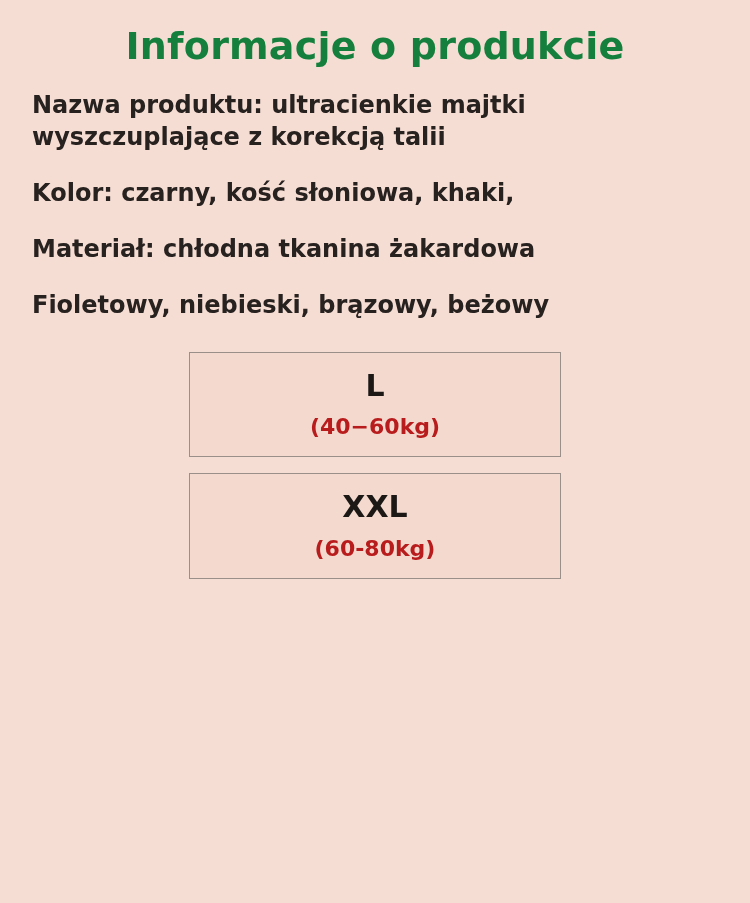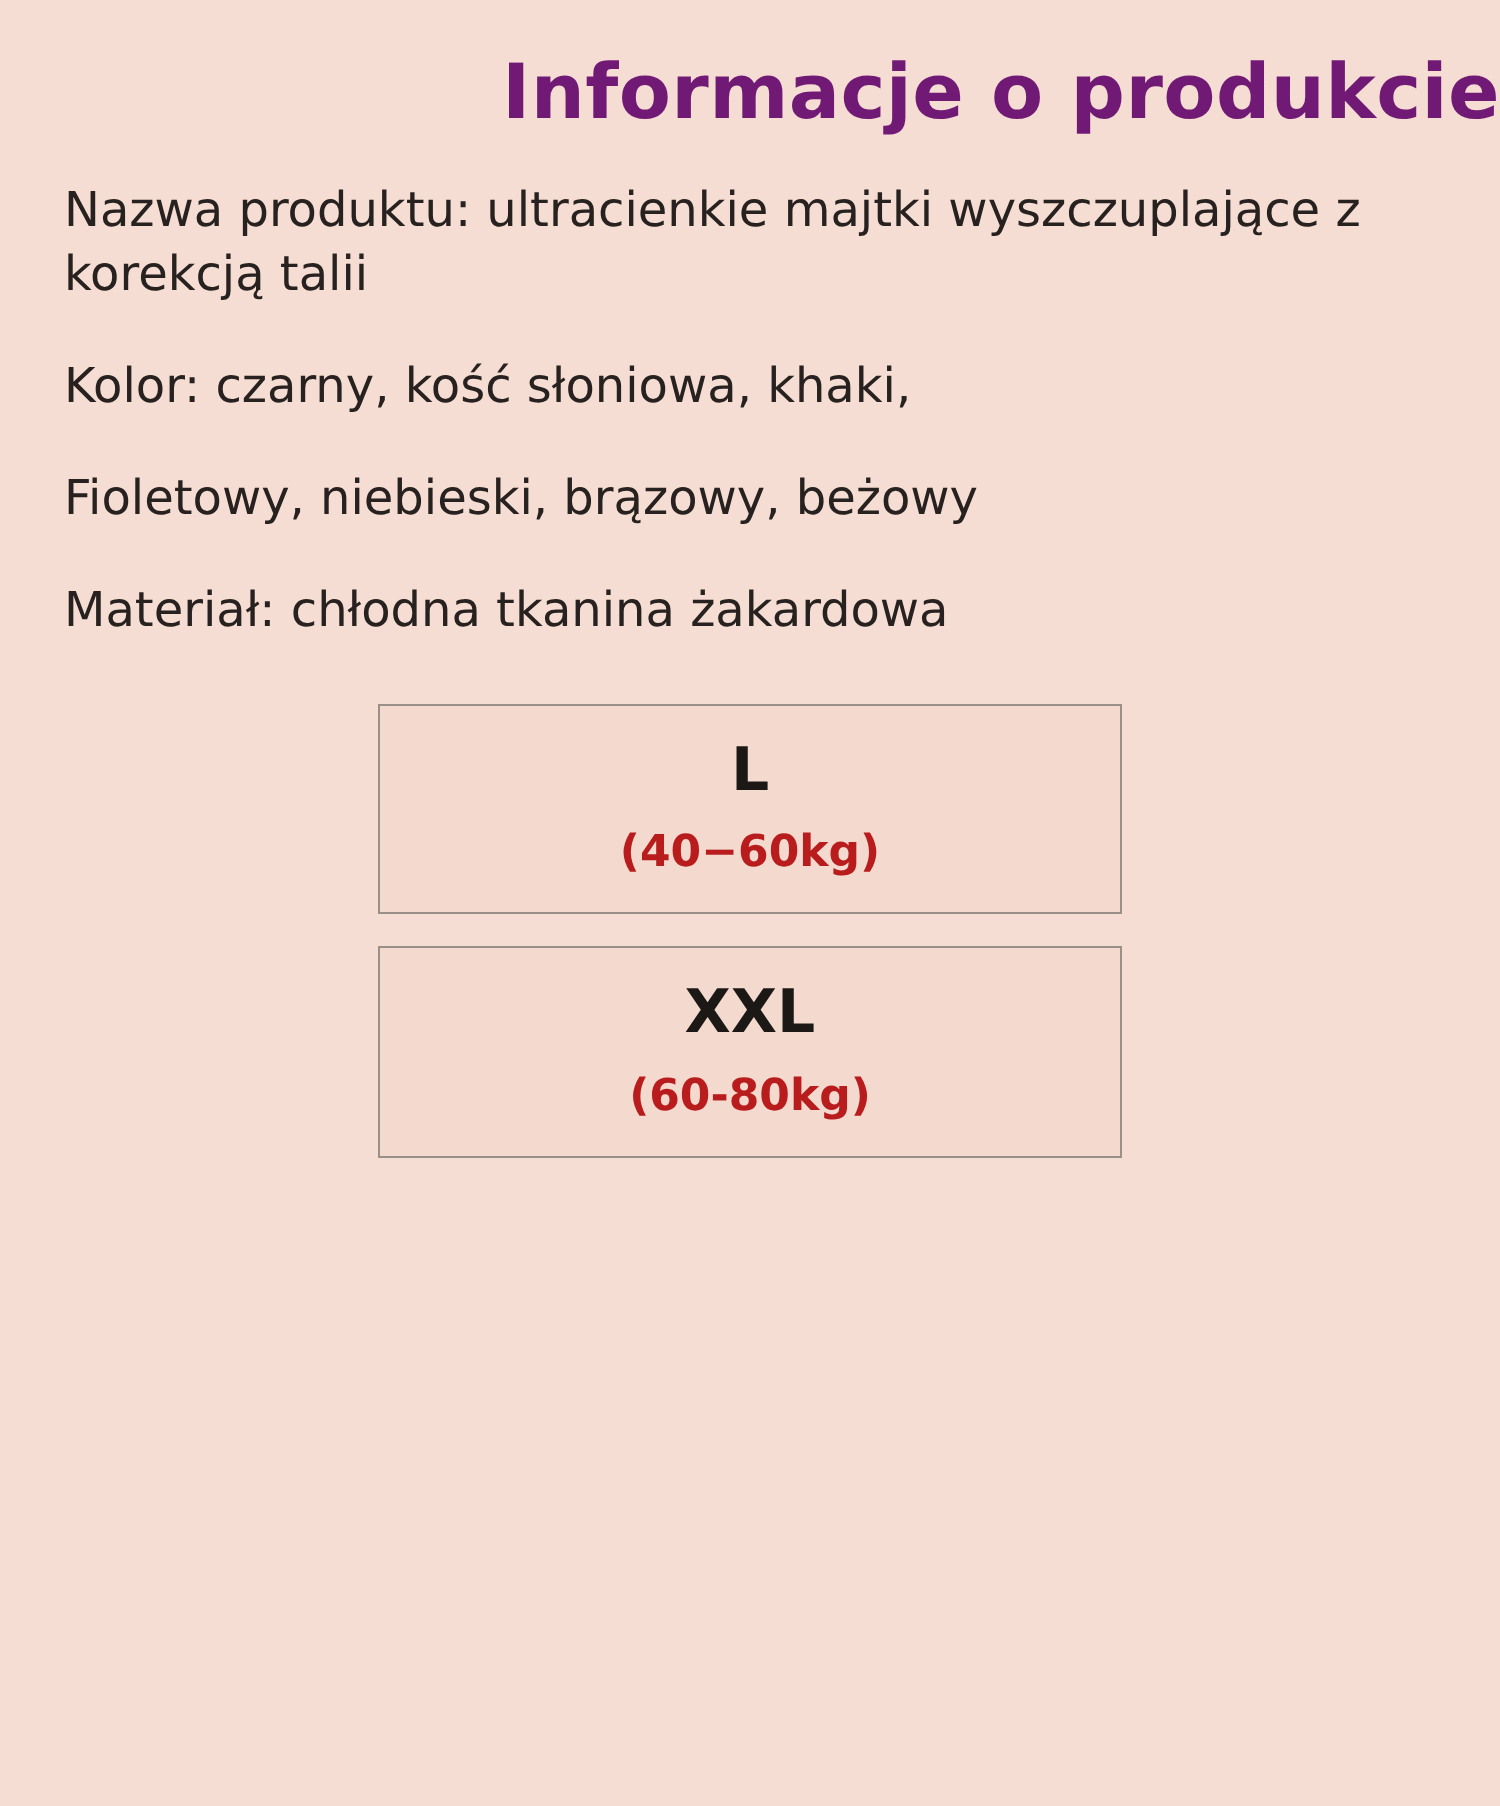--- a/index.html
+++ b/index.html
@@ -15,31 +15,32 @@
     overflow: hidden;
   }
   .page {
     width: 750px;
     height: 903px;
     position: relative;
     background: #f6ddd3;
     box-sizing: border-box;
   }
   .title {
-    text-align: right;
+    text-align: center;
     font-size: 38px;
     font-weight: bold;
     letter-spacing: 0.2px;
     padding-top: 24px;
-    color: #701a75;
+    color: #15803d;
     font-family: "DejaVu Sans", sans-serif;
   }
   .spec-list {
     padding: 22px 0 0 32px;
     padding-right: 18px;
+    font-weight: bold;
   }
   .spec-line {
     font-size: 24px;
     line-height: 1.33;
     color: #27211f;
     margin-bottom: 24px;
     max-width: 700px;
   }
   .spec-line:last-child {
     margin-bottom: 0;
@@ -76,22 +77,22 @@
 </head>
 <body>
 
 <div class="page">
 
   <div class="title">Informacje o produkcie</div>
 
   <div class="spec-list">
     <div class="spec-line">Nazwa produktu: ultracienkie majtki wyszczuplające z korekcją talii</div>
     <div class="spec-line">Kolor: czarny, kość słoniowa, khaki,</div>
+    <div class="spec-line">Materiał: chłodna tkanina żakardowa</div>
     <div class="spec-line">Fioletowy, niebieski, brązowy, beżowy</div>
-    <div class="spec-line">Materiał: chłodna tkanina żakardowa</div>
   </div>
 
   <div class="size-blocks">
 
     <div class="size-box">
       <div class="size-name">L</div>
       <div class="size-weight">(40−60kg)</div>
     </div>
 
 

